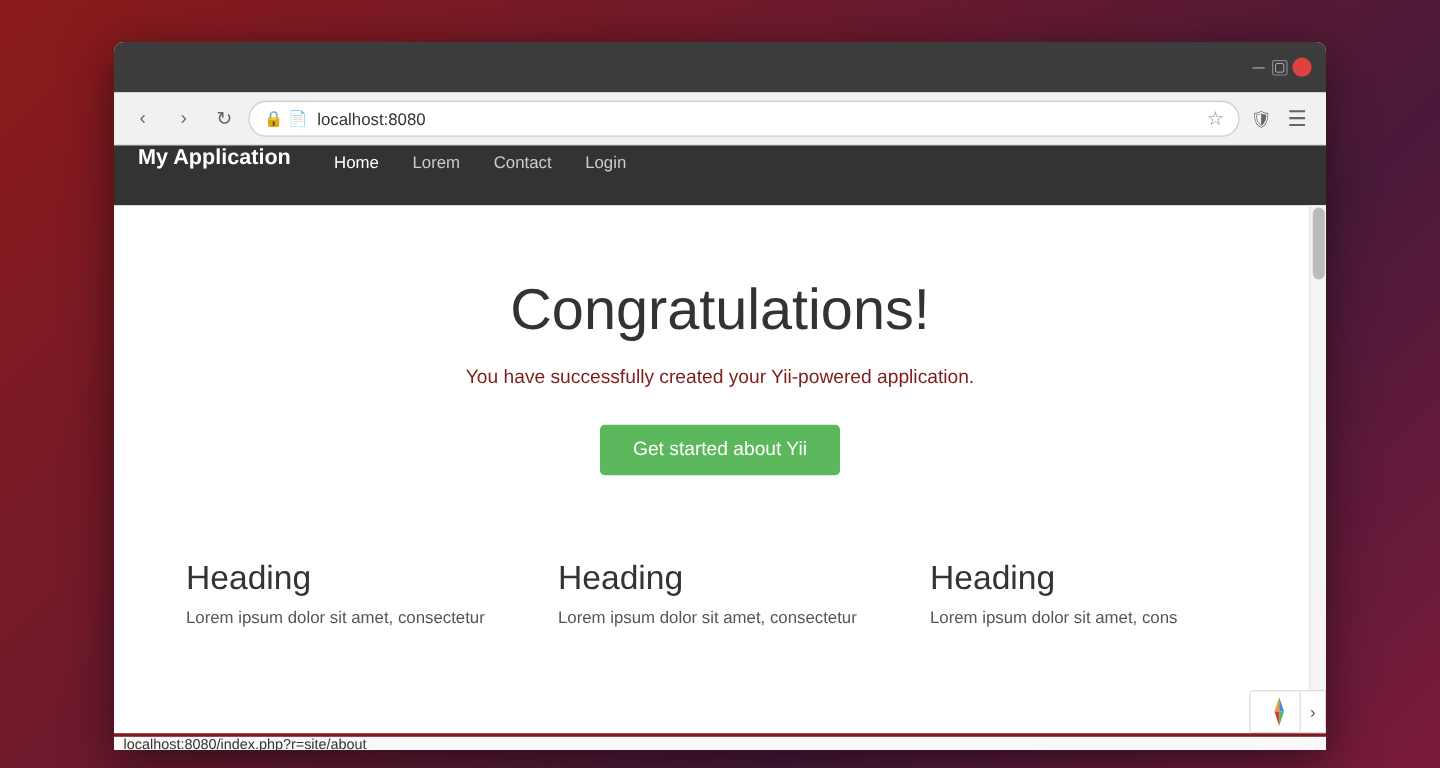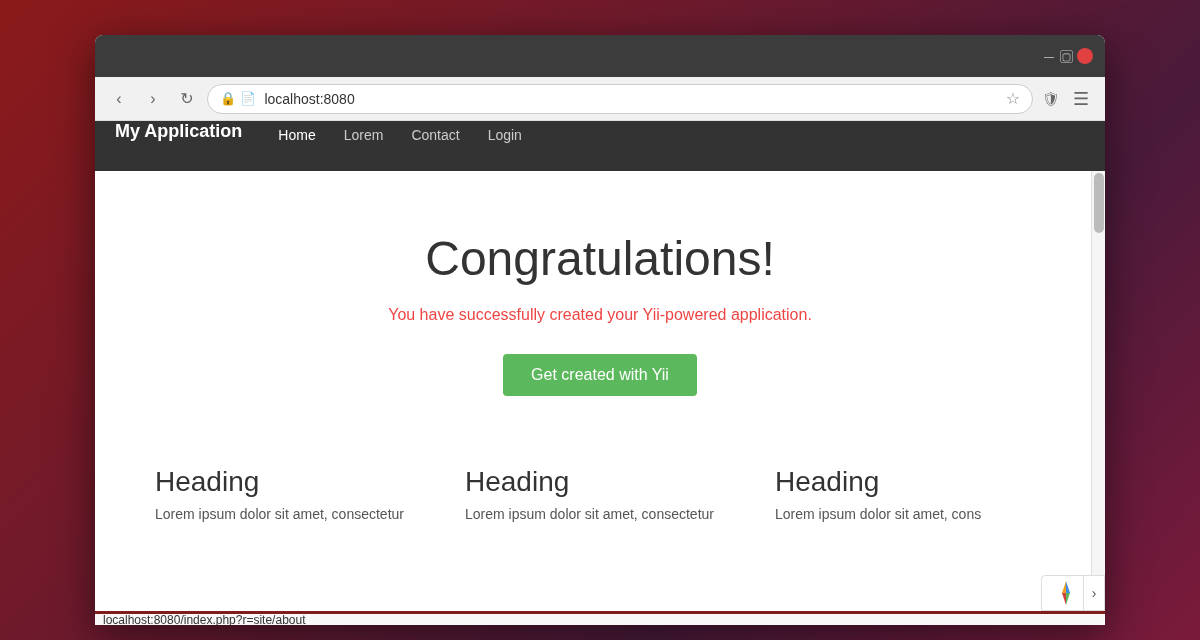--- a/index.html
+++ b/index.html
@@ -255,21 +255,21 @@
 
     .hero-title {
       font-size: 48px;
       color: #333;
       font-weight: 400;
       margin-bottom: 20px;
     }
 
     .hero-subtitle {
       font-size: 16px;
-      color: #ef4444;
+      color: #7f1d1d;
       margin-bottom: 30px;
     }
 
     .get-started-btn {
       background: #5cb85c;
       color: #fff;
       border: none;
       padding: 12px 28px;
       font-size: 16px;
       border-radius: 4px;
@@ -428,21 +428,21 @@
         <a class="nav-item">Contact</a>
         <a class="nav-item">Login</a>
       </div>
     </nav>
 
     <div class="app-main">
 
       <div class="hero-section">
         <h1 class="hero-title">Congratulations!</h1>
         <p class="hero-subtitle">You have successfully created your Yii-powered application.</p>
-        <button class="get-started-btn">Get created with Yii</button>
+        <button class="get-started-btn">Get started about Yii</button>
       </div>
 
       <div class="headings-row">
         <div class="heading-col">
           <h3>Heading</h3>
           <p>Lorem ipsum dolor sit amet, consectetur</p>
         </div>
         <div class="heading-col">
           <h3>Heading</h3>
           <p>Lorem ipsum dolor sit amet, consectetur</p>

